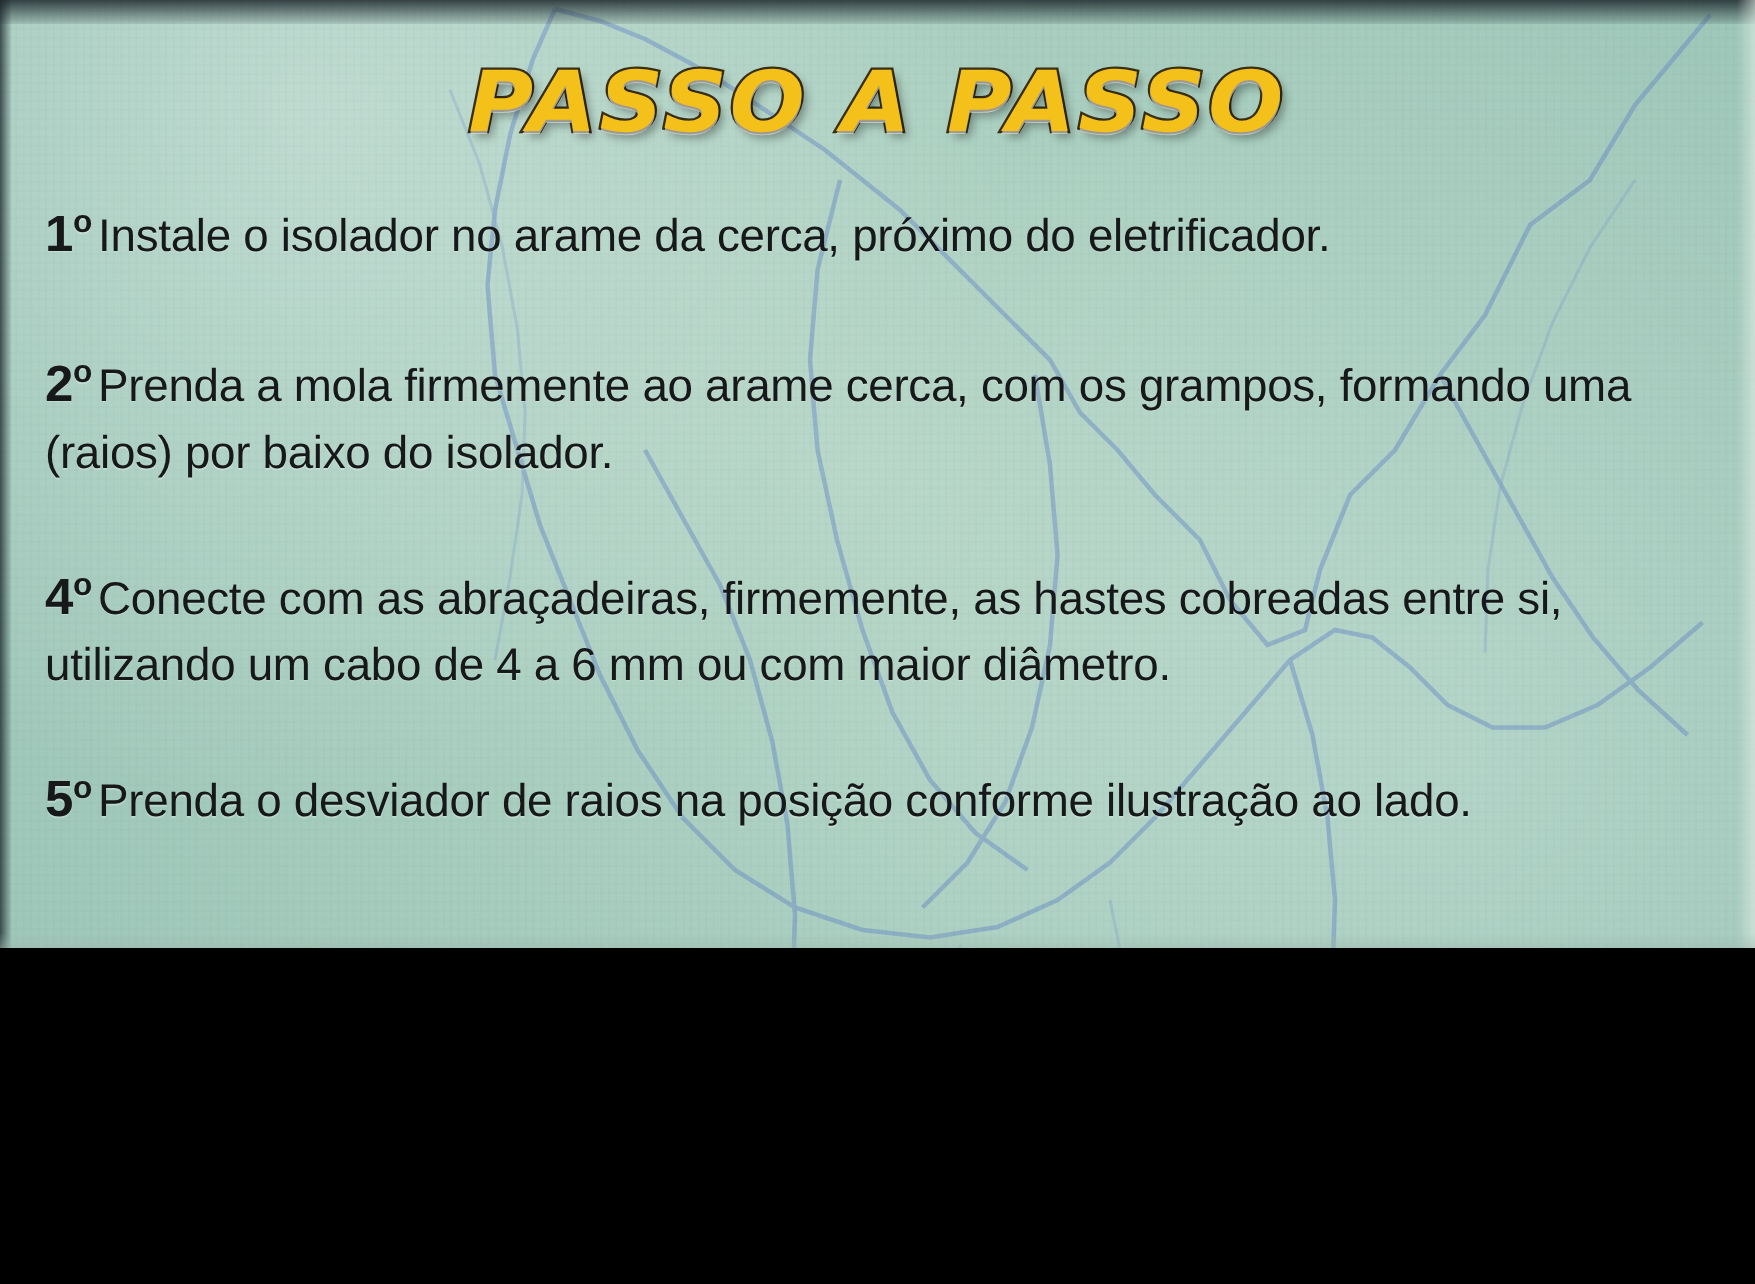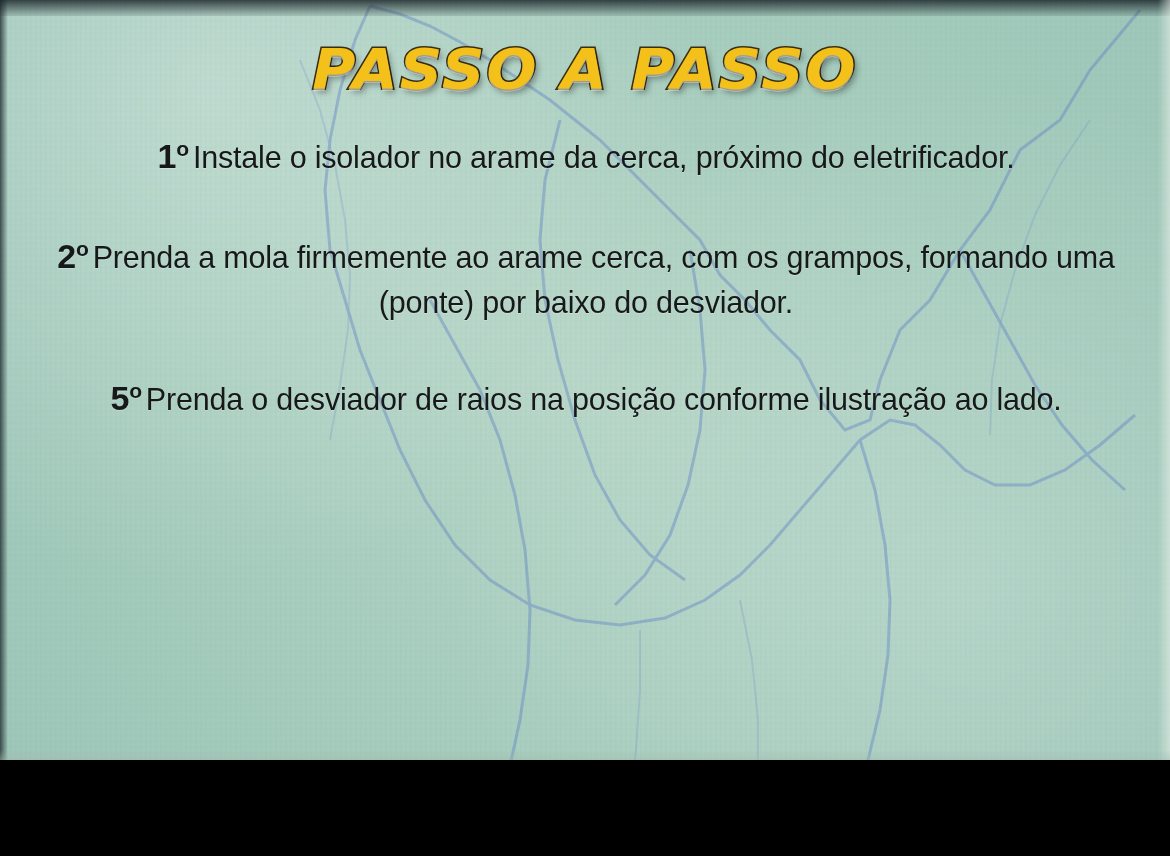--- a/index.html
+++ b/index.html
@@ -3,21 +3,21 @@
 <meta charset="utf-8">
 <style>
   html, body {
     margin: 0;
     padding: 0;
     background: #000;
   }
   #page {
     position: relative;
     width: 1170px;
-    height: 760px;
+    height: 632px;
     overflow: hidden;
     background: #a9cfc0;
     font-family: "Liberation Sans", sans-serif;
   }
 
   
   .bg-base {
     position: absolute;
     inset: 0;
     background:
@@ -93,21 +93,20 @@
     left: 30px;
     right: 28px;
   }
   .step {
     color: #17181a;
     font-size: 30.5px;
     line-height: 1.42;
     letter-spacing: -0.2px;
     margin-bottom: 26px;
     text-shadow: 0 1px 0 rgba(255,255,255,0.25);
-    text-align: center;
   }
   .step .num {
     font-weight: 700;
     font-size: 34px;
     margin-right: 4px;
   }
   .step .num sup {
     font-size: 0.62em;
     vertical-align: super;
     line-height: 0;
@@ -159,23 +158,26 @@
 
   <div class="title">PASSO A PASSO</div>
 
   <div class="steps">
 
     <div class="step step-1">
       <span class="num"><span>1</span><sup>o</sup></span><span class="body">Instale o isolador no arame da cerca, próximo do eletrificador.</span>
     </div>
 
     <div class="step step-2">
-      <span class="num"><span>2</span><sup>o</sup></span><span class="body">Prenda a mola firmemente ao arame cerca, com os grampos, formando uma (ponte) por baixo do desviador.</span>
+      <span class="num"><span>2</span><sup>o</sup></span><span class="body">Prenda a mola firmemente ao arame cerca, com os grampos, formando uma (raios) por baixo do isolador.</span>
     </div>
 
 
+    <div class="step step-4">
+      <span class="num"><span>4</span><sup>o</sup></span><span class="body">Conecte com as abraçadeiras, firmemente, as hastes cobreadas entre si, utilizando um cabo de 4 a 6 mm ou com maior diâmetro.</span>
+    </div>
 
     <div class="step step-5">
       <span class="num"><span>5</span><sup>o</sup></span><span class="body">Prenda o desviador de raios na posição conforme ilustração ao lado.</span>
     </div>
 
   </div>
 </div>
 
 </body></html>

